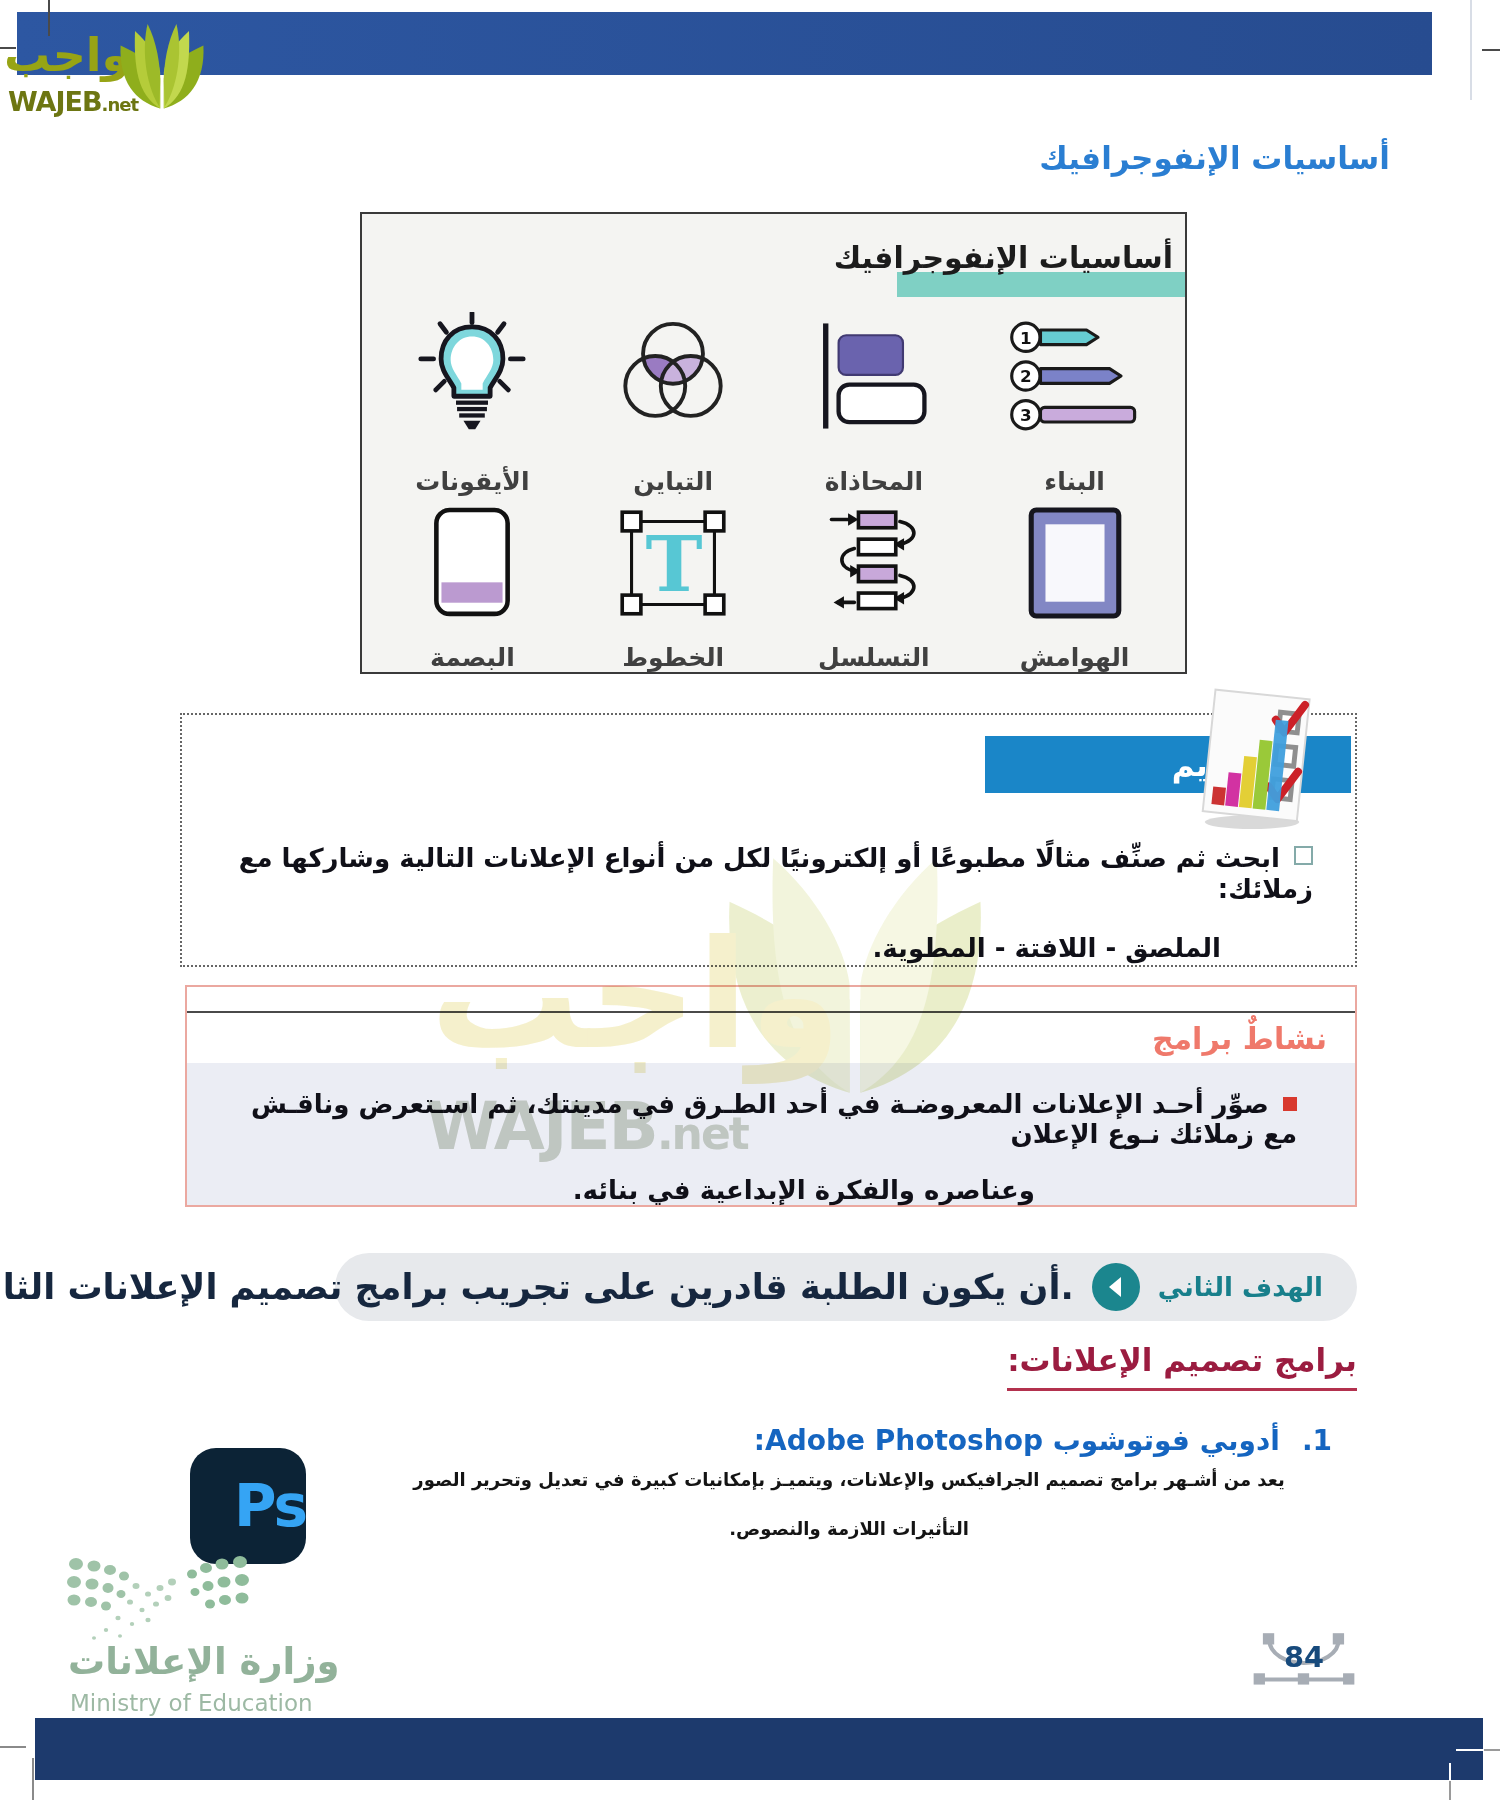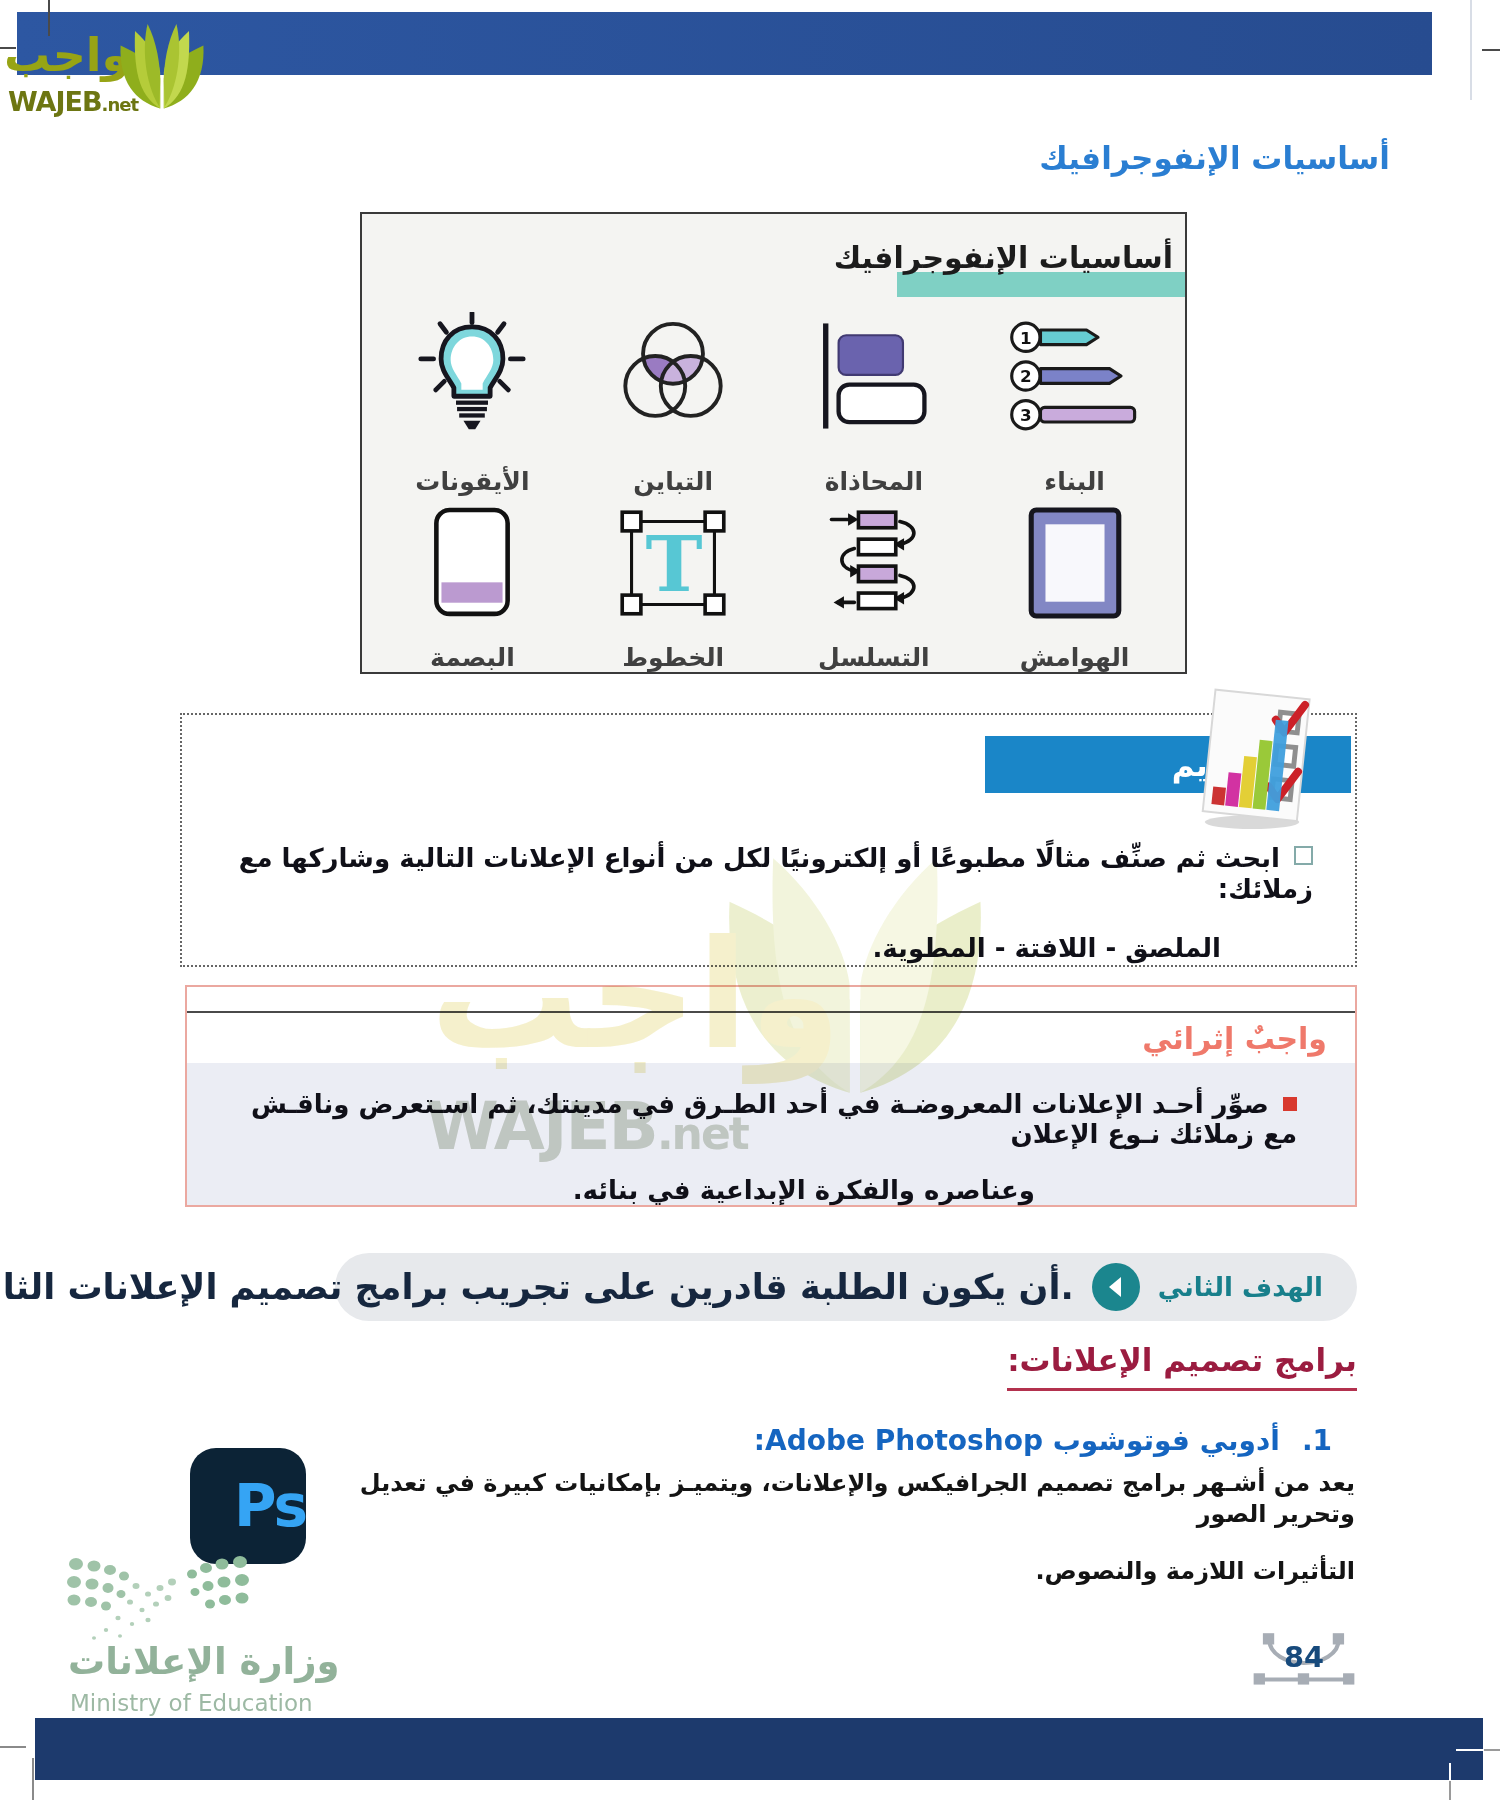--- a/index.html
+++ b/index.html
@@ -61,22 +61,22 @@
               display:flex;align-items:center;justify-content:center;flex:0 0 auto;}
   .obj-text{color:#16273f;font-size:35px;font-weight:bold;}
   
   .sec-heading{right:143px;top:1342px;color:#9b1c40;font-size:31px;font-weight:bold;
                border-bottom:3px solid #b3314e;padding-bottom:10px;direction:rtl;}
   .item-title{right:168px;top:1424px;direction:rtl;font-size:28px;font-weight:bold;color:#1565c0;}
   .item-title .num{margin-left:22px;}
   .ps-logo{left:190px;top:1448px;width:116px;height:116px;background:#0c2336;border-radius:26px;
            display:flex;align-items:center;justify-content:flex-end;}
   .ps-logo span{color:#35a4f4;font-size:58px;font-weight:bold;letter-spacing:-2px;}
-  .para{right:145px;top:1468px;width:1012px;direction:rtl;text-align:right;
-        font-size:24px;font-weight:bold;color:#141414;}
+  .para{right:145px;top:1468px;width:1012px;direction:rtl;text-align:center;
+        font-size:18px;font-weight:bold;color:#141414;}
   .para div{margin-bottom:26px;line-height:1.3;}
   
   .min-ar{left:68px;top:1640px;font-size:37px;font-weight:bold;color:#92b29a;direction:rtl;}
   .min-en{left:70px;top:1690px;font-size:23px;color:#9db9a4;}
   .min-yr{left:70px;top:1720px;font-size:19px;color:#9db9a4;}
   .pagebadge{left:1252px;top:1626px;}
   
   .wm-center{left:420px;top:820px;width:680px;height:400px;mix-blend-mode:multiply;opacity:.62;
              pointer-events:none;z-index:6;}
   .wm-ar{position:absolute;left:10px;top:88px;font-size:150px;font-weight:bold;color:#efe7ad;}
@@ -286,21 +286,21 @@
     </g>
   </svg>
   <div class="evaltext">
     <div><span class="bullet"></span><span>ابحث ثم صنِّف مثالًا مطبوعًا أو إلكترونيًا لكل من أنواع الإعلانات التالية وشاركها مع زملائك:</span></div>
     <div class="evalline2">الملصق - اللافتة - المطوية.</div>
   </div>
 </div>
 
 <div class="abs enrichbox">
   <div class="enrichhead">
-    <span>واجبٌ إثرائي</span>
+    <span>نشاطٌ برامج</span>
   </div>
   <div class="enrichbody">
     <div><span class="bullet"></span><span>صوِّر أحـد الإعلانات المعروضـة في أحد الطـرق في مدينتك، ثم اسـتعرض وناقـش مع زملائك نـوع الإعلان</span></div>
     <div class="enrichline2">وعناصره والفكرة الإبداعية في بنائه.</div>
   </div>
 </div>
 
 <div class="abs objective">
   <span class="obj-label">الهدف الثاني</span>
   <span class="obj-circle">

